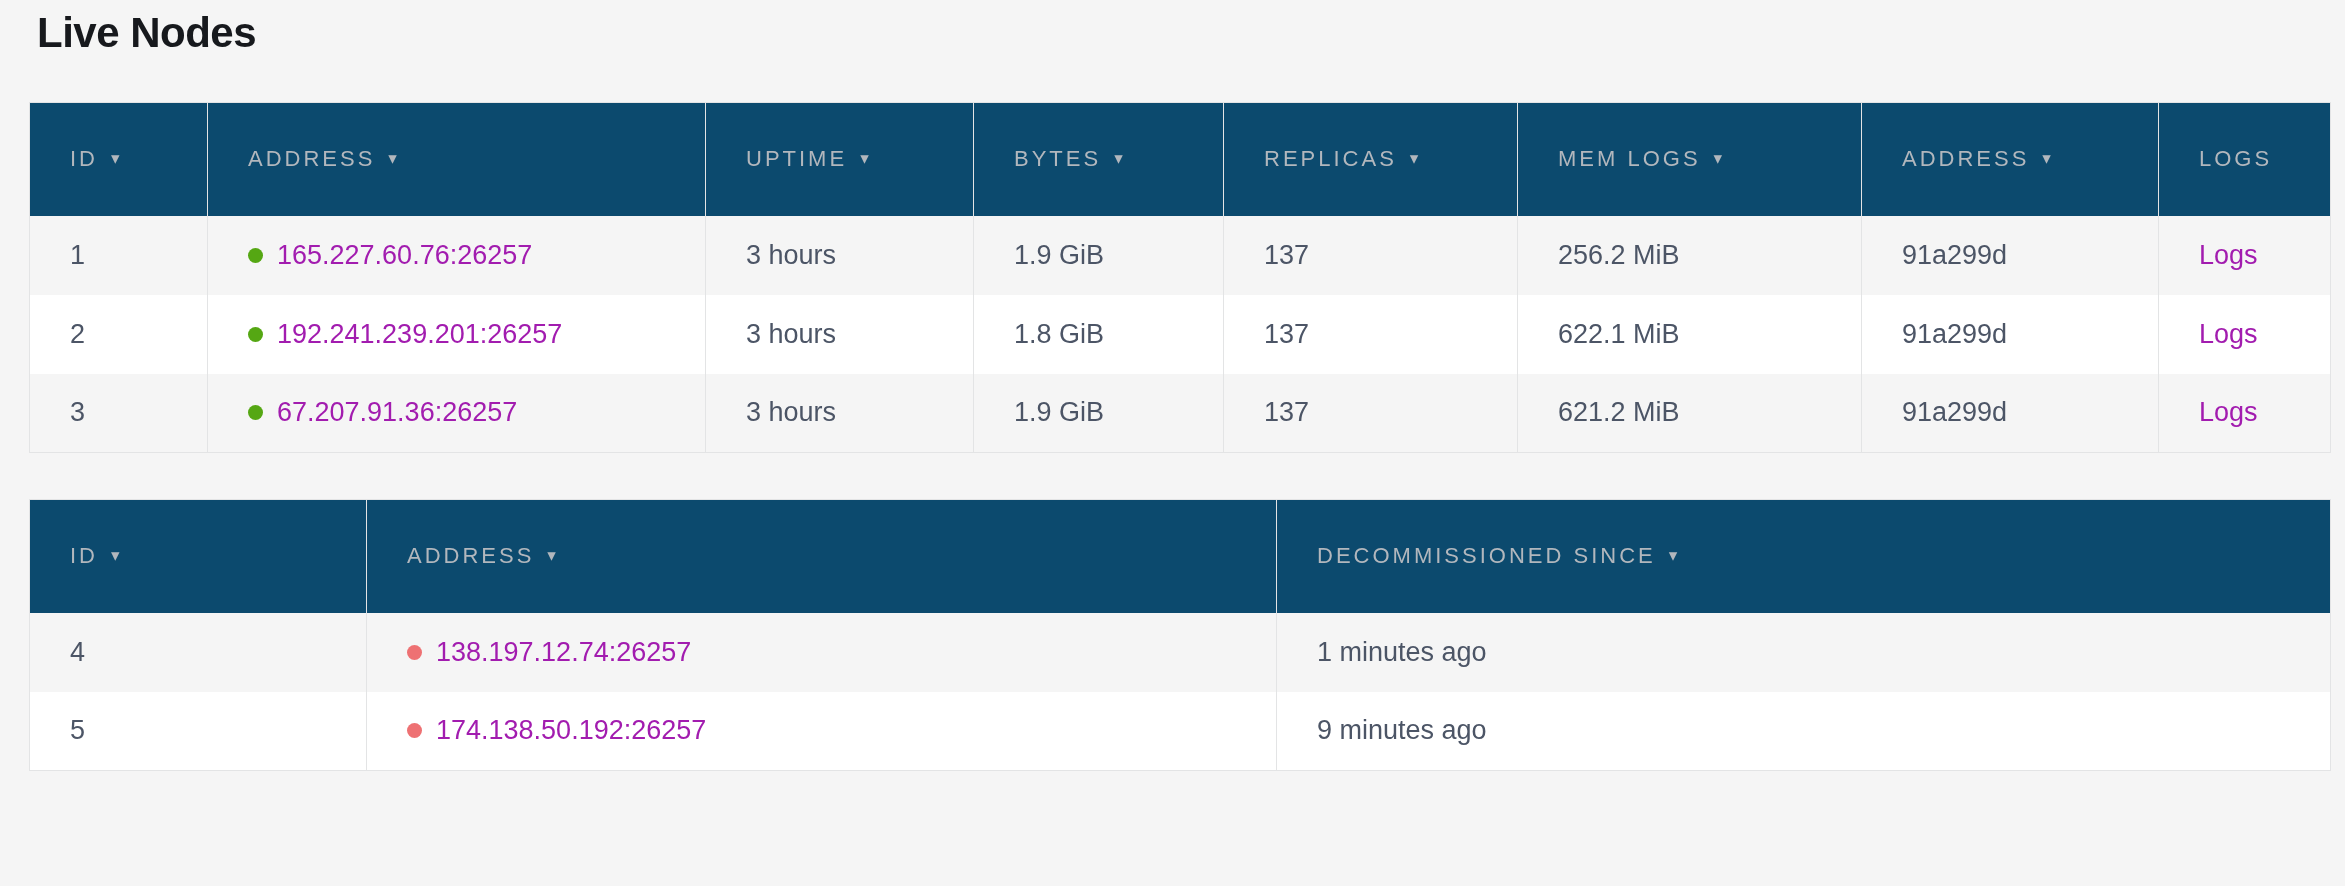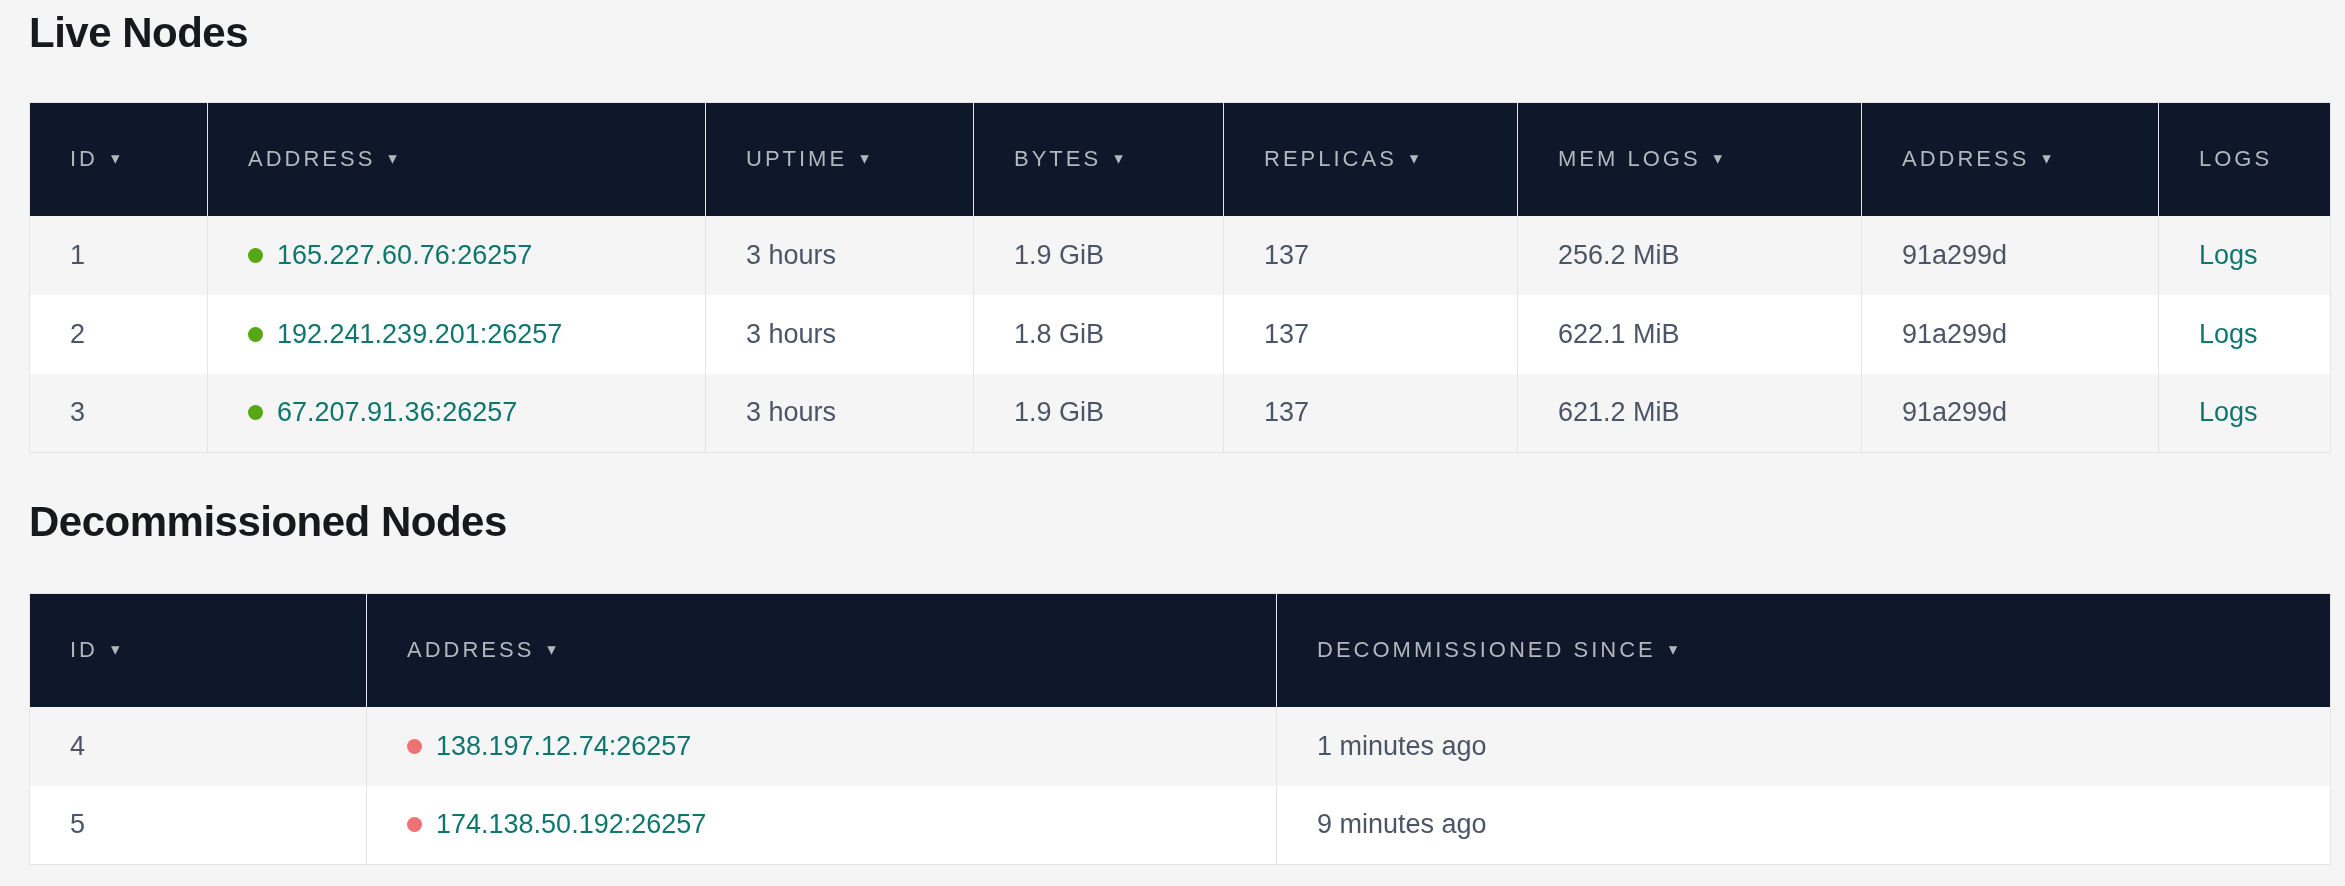--- a/index.html
+++ b/index.html
@@ -7,21 +7,21 @@
   body {
     width: 2345px;
     height: 886px;
     background: #f5f5f5;
     font-family: "Liberation Sans", sans-serif;
     overflow: hidden;
   }
   .content { padding: 6px 15px 0 29px; }
 
   .section-title {
-    margin: 0;
+    margin: 8px;
     font-size: 42px;
     line-height: 50px;
     font-weight: 700;
     color: #17191d;
     letter-spacing: -0.5px;
   }
   #live-title { margin-top: 2px; }
   #decom-title { margin-top: 44px; }
 
   table.data-table {
@@ -39,21 +39,21 @@
     vertical-align: middle;
     padding: 0 10px 0 40px;
     border-right: 1px solid #e3e4e5;
     overflow: hidden;
     white-space: nowrap;
   }
   th:last-child, td:last-child { border-right: none; margin-left: 22px; }
 
   thead th {
     height: 113px;
-    background: #0f172a;
+    background: #0c4a6e;
     font-size: 22px;
     font-weight: 400;
     letter-spacing: 3px;
     color: #b2b7bd;
   }
   tbody td { height: 79px; font-size: 27px; color: #4c5566; }
   tbody tr:nth-child(odd)  { background: #f5f5f5; }
   tbody tr:nth-child(even) { background: #ffffff; }
 
   .sort-arrow {
@@ -70,21 +70,21 @@
     width: 15px;
     height: 15px;
     border-radius: 50%;
     margin-right: 14px;
     vertical-align: 1px;
   }
   .dot.live  { background: #55a713; }
   .dot.decom { background: #ee7173; }
 
   a.node-link, a.logs-link {
-    color: #0f766e;
+    color: #a21caf;
     text-decoration: none;
     cursor: pointer;
   }
 </style>
 </head>
 <body>
 
 <div class="content">
 
   <section>
@@ -170,21 +170,20 @@
           <td>91a299d</td>
           <td>
             <a class="logs-link">Logs</a>
           </td>
         </tr>
       </tbody>
     </table>
   </section>
 
   <section>
-    <h2 class="section-title" id="decom-title">Decommissioned Nodes</h2>
 
     <table class="data-table" id="decom-table">
       <colgroup>
         <col style="width:337px">
           <col style="width:910px">
           <col style="width:1054px">
       </colgroup>
       <thead>
         <tr>
           <th>

